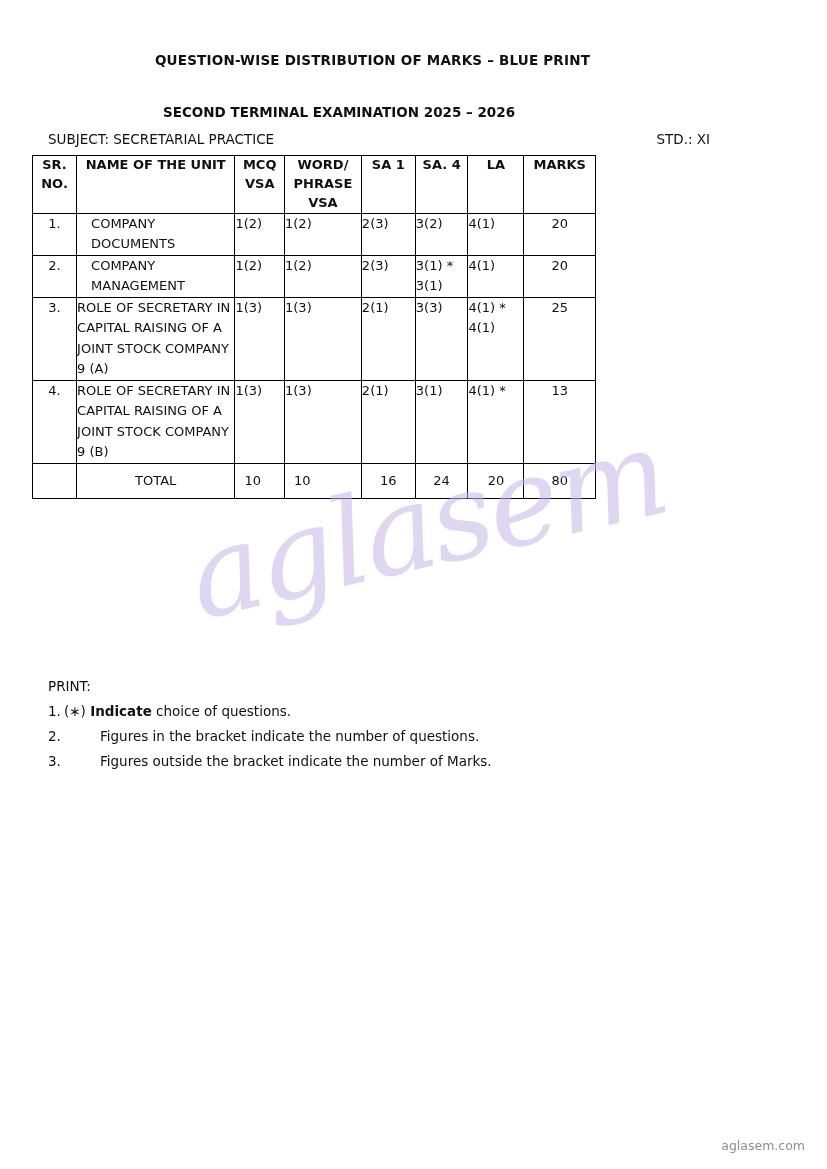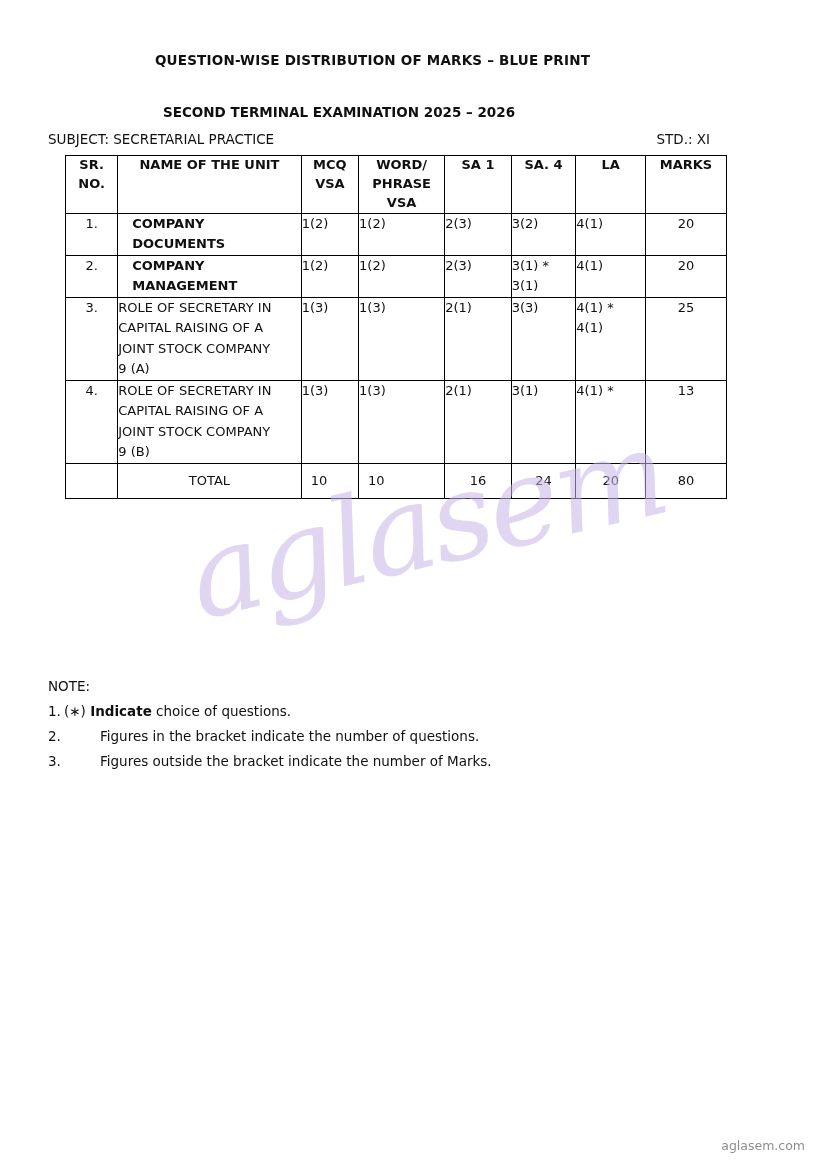--- a/index.html
+++ b/index.html
@@ -65,22 +65,22 @@
   }
   .subject {
     font-weight: normal;
   }
   .std {
     font-weight: normal;
   }
   table.blueprint {
     position: absolute;
     top: 155px;
-    left: 65px;
-    width: 662px;
+    left: 32px;
+    width: 564px;
     border-collapse: collapse;
     font-size: 13px;
     z-index: 2;
     background: transparent;
   }
   table.blueprint td, table.blueprint th {
     border: 1px solid #000000;
     vertical-align: top;
     padding: 0;
   }
@@ -108,21 +108,20 @@
   }
   td.sr {
     text-align: center;
   }
   td.unit {
     text-align: left;
     padding-left: 8px;
   }
   td.unit.indent-extra {
     padding-left: 14px;
-    font-weight: bold;
   }
   td.num {
     text-align: left;
     padding-left: 9px;
   }
   td.marks {
     text-align: center;
   }
   tr.total td {
     padding-top: 7px;
@@ -298,21 +297,21 @@
         <td class="marks">16</td>
         <td class="marks">24</td>
         <td class="marks">20</td>
         <td class="marks">80</td>
       </tr>
 
     </tbody>
   </table>
 
   <div class="notes">
-    <div class="note-head">NOTE:</div>
+    <div class="note-head">PRINT:</div>
 
     <div class="note-line">
       <div class="n-idx">1.</div>
       <div class="n-text"><span>(∗) </span><b>Indicate</b><span> choice of questions.</span></div>
     </div>
 
     <div class="note-line">
       <div class="n-idx wide">2.</div>
       <div class="n-text">Figures in the bracket indicate the number of questions.</div>
     </div>

